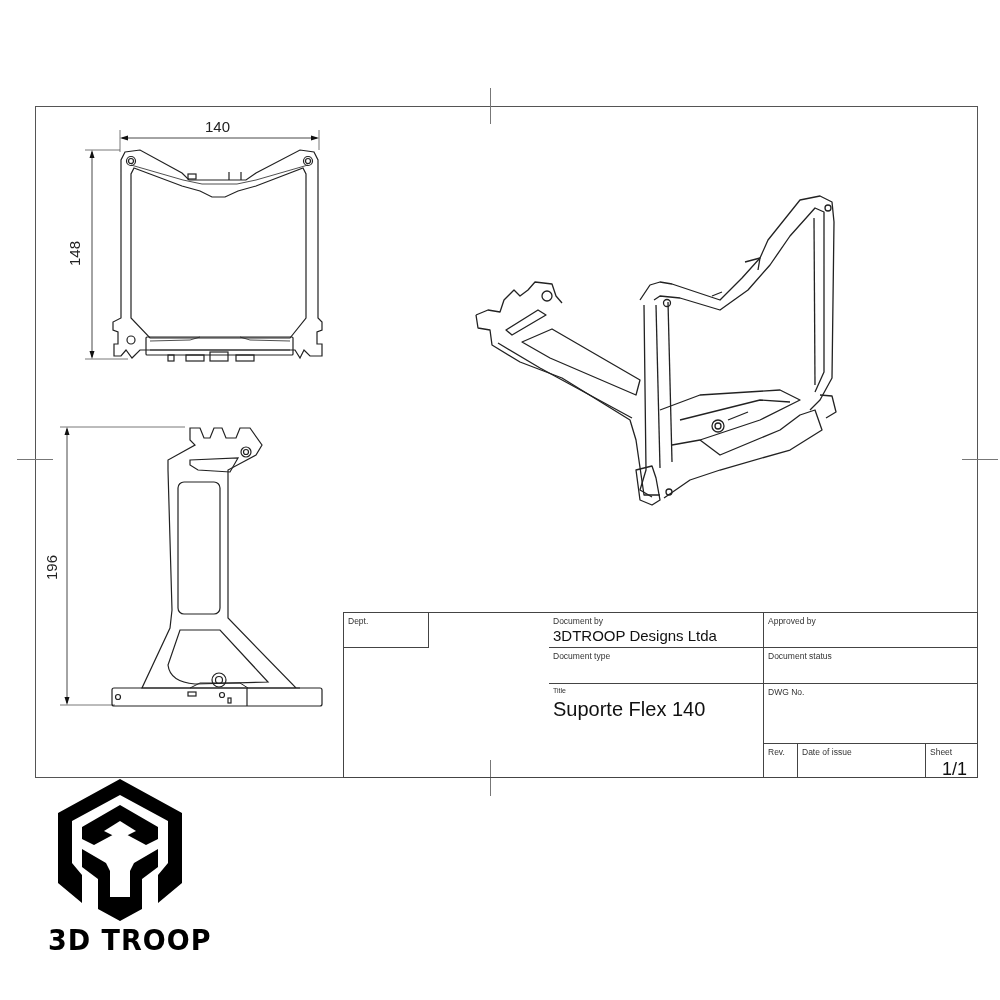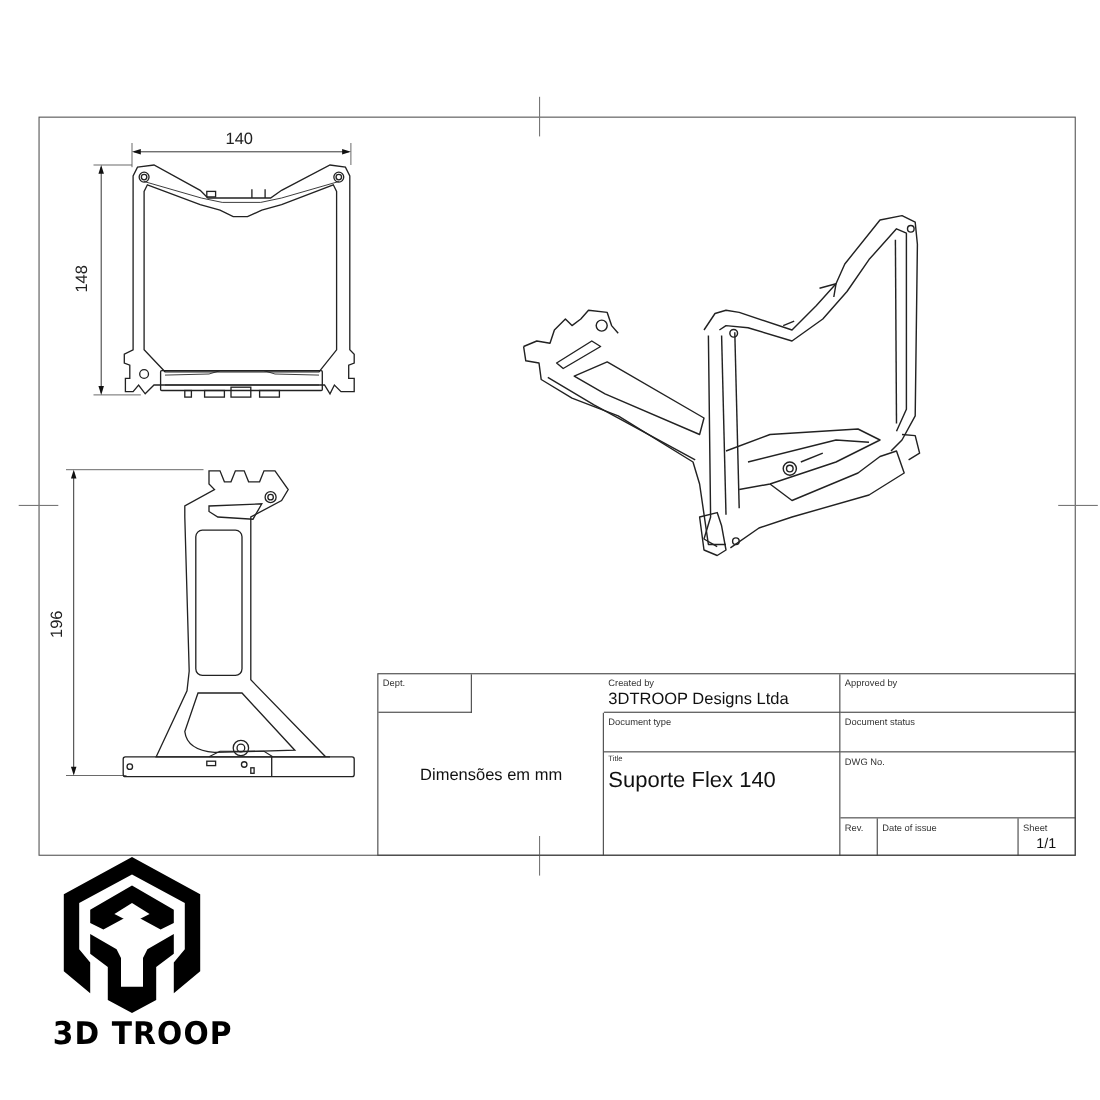--- a/index.html
+++ b/index.html
@@ -140,30 +140,27 @@
     </g>
   </svg>
 </div>
 
 <div class="tb">
 
   <div class="cell" style="left:0;top:0;width:85px;height:35px;">
     <span class="lbl">Dept.</span>
   </div>
   <div class="cell" style="left:205px;top:0;width:215px;height:35px;">
-    <span class="lbl">Created by</span>
+    <span class="lbl">Document by</span>
     <span class="val" style="top:14px;font-size:15px;">3DTROOP Designs Ltda</span>
   </div>
   <div class="cell" style="left:420px;top:0;width:214px;height:35px;border-right:none;">
     <span class="lbl">Approved by</span>
   </div>
 
-  <div class="cell" style="left:0;top:35px;width:205px;height:130px;border-bottom:none;">
-    <span class="val" style="left:0;width:205px;text-align:center;top:48px;font-size:15px;">Dimensões em mm</span>
-  </div>
 
   <div class="cell" style="left:205px;top:35px;width:215px;height:36px;">
     <span class="lbl">Document type</span>
   </div>
   <div class="cell" style="left:420px;top:35px;width:214px;height:36px;border-right:none;">
     <span class="lbl">Document status</span>
   </div>
 
   <div class="cell" style="left:205px;top:71px;width:215px;height:94px;border-bottom:none;">
     <span class="lbl" style="font-size:7px;">Title</span>
@@ -175,21 +172,21 @@
   </div>
 
   <div class="cell" style="left:420px;top:131px;width:34px;height:34px;border-bottom:none;">
     <span class="lbl">Rev.</span>
   </div>
   <div class="cell" style="left:454px;top:131px;width:128px;height:34px;border-bottom:none;">
     <span class="lbl">Date of issue</span>
   </div>
   <div class="cell" style="left:582px;top:131px;width:52px;height:34px;border:none;">
     <span class="lbl">Sheet</span>
-    <span class="val" style="left:16px;top:15px;font-size:13px;">1/1</span>
+    <span class="val" style="left:16px;top:15px;font-size:18px;">1/1</span>
   </div>
 </div>
 
 <div>
   <svg width="140" height="150" style="left:50px;top:775px;" viewBox="0 0 140 150">
     <g fill="#000">
 
       <path d="M70,4 L132,38 L132,108 L108,128 L108,100 L118,88 L118,46 L70,20 L22,46 L22,88 L32,100 L32,128 L8,108 L8,38 Z"></path>
 
       <path d="M70,30 L108,52 L108,64 L96,70 L70,56 L44,70 L32,64 L32,52 Z"></path>

